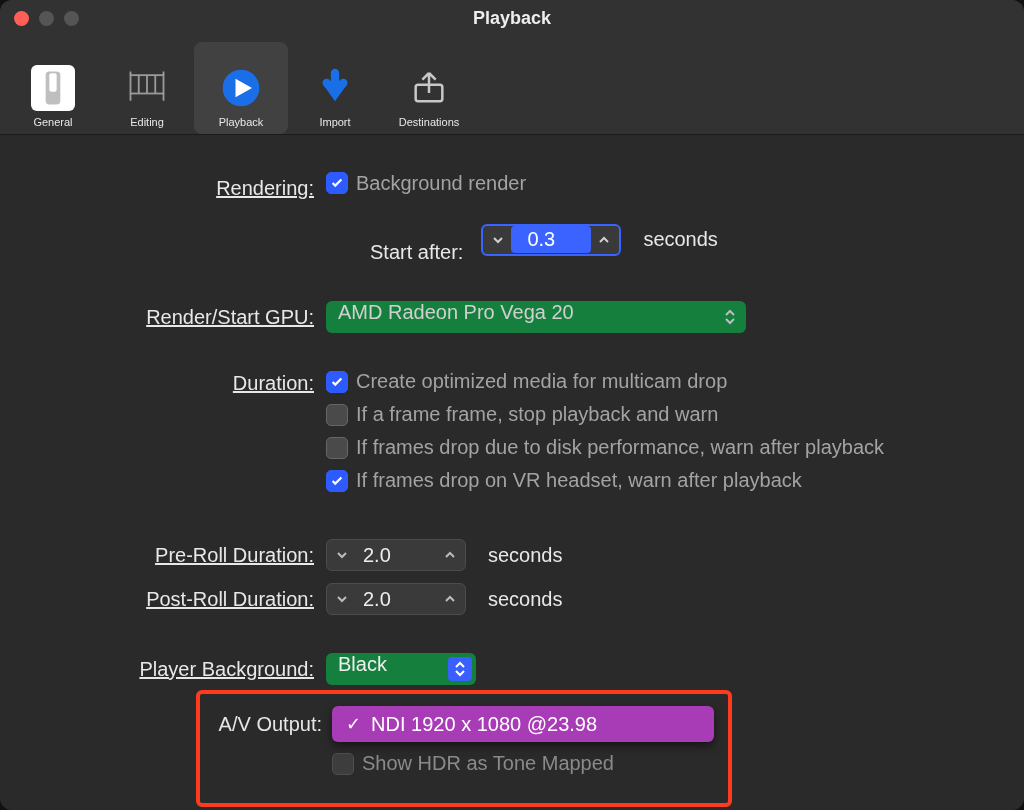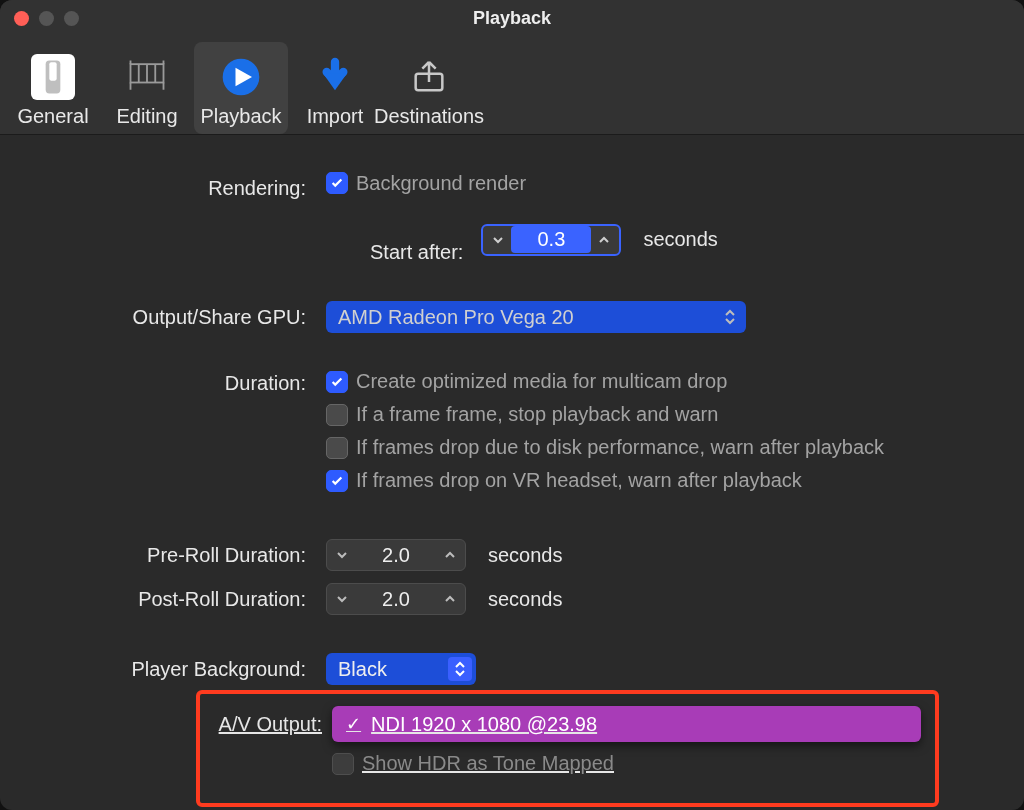--- a/index.html
+++ b/index.html
@@ -43,64 +43,64 @@
   }
   .tool {
     width: 94px; height: 92px;
     display: flex; flex-direction: column; align-items: center; justify-content: flex-end;
     gap: 6px; padding-bottom: 6px;
     border-radius: 8px;
     cursor: pointer;
   }
   .tool.sel { background: #414141; }
   .tool .ticon { width: 44px; height: 44px; display: flex; align-items: center; justify-content: center; }
-  .tool .tlabel { font-size: 20px; color: #e8e8e8; }
+  .tool .tlabel { font-size: 11px; color: #e8e8e8; }
   .content { padding: 36px 40px 40px 40px; }
   .row { display: flex; align-items: center; margin-bottom: 10px; min-height: 34px; }
   .label {
-    width: 286px; text-align: right; padding-right: 20px; color: #e8e8e8;
+    width: 286px; text-align: right; padding-right: 12px; color: #e8e8e8; text-decoration: underline;
   }
   .val { display: flex; align-items: center; flex-wrap: wrap; gap: 8px; }
   .spacer { height: 26px; }
   .cb {
     width: 22px; height: 22px; border-radius: 5px; display: inline-flex;
     align-items: center; justify-content: center; margin-right: 8px;
     border: 1px solid #666; background: #4a4a4a;
     flex-shrink: 0;
   }
   .cb.on { background: #2e5bff; border-color: #2e5bff; }
   .cb svg { width: 14px; height: 14px; }
   .cbtext { color: #a3a3a3; }
   .cbline { display: flex; align-items: center; margin-bottom: 10px; }
   .stepper {
     display: inline-flex; align-items: center; height: 32px;
     background: #3a3a3a; border-radius: 6px; overflow: hidden;
     border: 1px solid #4c4c4c; min-width: 140px; justify-content: center;
   }
   .stepper.focus { border: 2px solid #3a63ff; }
   .step-btn { width: 30px; display: flex; align-items: center; justify-content: center; color: #bcbcbc; cursor: pointer; }
-  .step-val { flex: 1; text-align: center; color: #eee; padding: 0 6px; }
+  .step-val { flex: 1; color: #eee; padding: 0 6px; }
   .stepper.focus .step-val { color: #fff; background: #3a63ff; box-shadow: 0 0 0 2px #3a63ff; border-radius: 2px; padding: 0 14px; }
   .unit { margin-left: 14px; color: #e8e8e8; }
   .select {
-    height: 32px; background: #1d4ed8; border-radius: 6px;
-    display: inline-flex; align-items: center; padding: 0 34px 0 12px;
+    height: 32px; background: #15803d; border-radius: 6px;
+    display: inline-flex; align-items: flex-start; padding: 0 34px 0 12px;
     color: #d0d0d0; position: relative; cursor: pointer; min-width: 150px;
   }
   .select .arrows {
     position: absolute; right: 4px; top: 4px; bottom: 4px; width: 24px;
     border-radius: 4px; display: flex; flex-direction: column; align-items: center; justify-content: center;
   }
   .select.blue .arrows { background: #3a5fff; color: #fff; }
   .select.plain .arrows { color: #bdbdbd; }
   .select.wide { min-width: 420px; }
   .highlightbox {
     border: 4px solid #ff3b1f; border-radius: 6px;
     padding: 12px 14px 18px 14px; margin-top: -6px;
-    margin-left: 156px; width: 743px; text-decoration: underline;
+    margin-left: 156px; width: 536px;
   }
   .hrow { display: flex; align-items: center; margin-bottom: 10px; }
   .hrow .hlabel { width: 118px; text-align: right; padding-right: 10px; }
   .dropdown-open {
     flex: 1; background: #a83cb7; border-radius: 6px;
     height: 36px; display: flex; align-items: center; padding: 0 14px;
     color: #fff; box-shadow: 0 4px 10px rgba(0,0,0,.5);
     position: relative;
   }
   .check { margin-right: 10px; font-size: 18px; }
@@ -214,21 +214,21 @@
               </svg>
             </span>
         </span>
         <span class="unit">seconds</span>
       </div>
     </div>
 
     <div class="spacer"></div>
 
     <div class="row">
-      <div class="label">Output/Share GPU:</div>
+      <div class="label">Render/Start GPU:</div>
       <div class="val">
         <div class="select plain wide">
           <span>AMD Radeon Pro Vega 20</span>
           <span class="arrows">
               <svg width="12" height="16" viewBox="0 0 12 16">
                 <path d="M2 6 l4-4 l4 4 M2 10 l4 4 l4-4" stroke="currentColor" stroke-width="2" fill="none"></path>
               </svg>
             </span>
         </div>
       </div>

